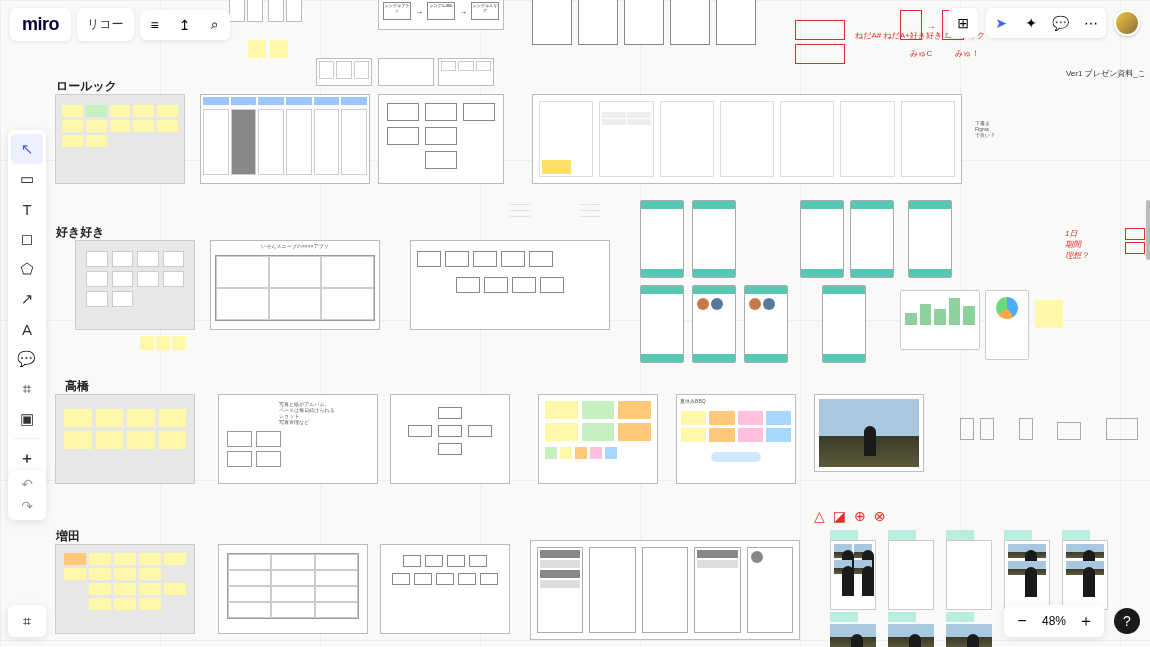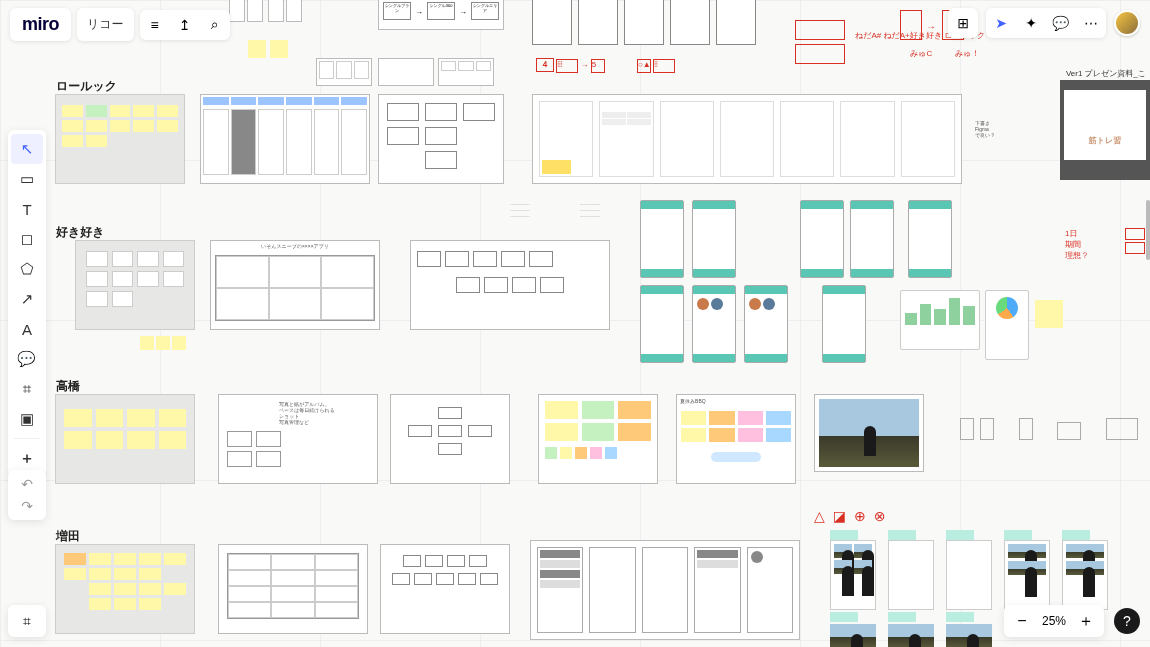--- a/index.html
+++ b/index.html
@@ -114,35 +114,22 @@
 ねだA+好き好き
 ロールック</div>
   <div class="sketch" style="left:900px; top:10px;">
     <div style="border:1.5px solid #d93025; width:22px; height:30px; display:inline-block;"></div>
     <div style="border:1.5px solid #d93025; width:22px; height:30px; display:inline-block; margin-left:18px;"></div>
     <div style="position:absolute; left:26px; top:10px; font-size:10px;">→</div>
   </div>
   <div class="sketch" style="left:910px; top:48px;">みゅC</div>
   <div class="sketch" style="left:955px; top:48px;">みゅ！</div>
 
-  <div class="sketch" style="left:536px; top:58px; width:220px;">
-    <span style="border:1.5px solid #d93025; display:inline-block; width:18px; height:14px; text-align:center; font-weight:bold;">４</span>
-    <span style="display:inline-block; border:1.5px solid #d93025; width:22px; height:14px;">⦙⦙⦙</span>
-    <span>→</span>
-    <span style="border:1.5px solid #d93025; display:inline-block; width:14px; height:14px;">5</span>
-    <span style="margin-left:30px; border:1.5px solid #d93025; display:inline-block; width:14px; height:14px;">○▲</span>
-    <span style="border:1.5px solid #d93025; display:inline-block; width:22px; height:14px;">⦙⦙</span>
-  </div>
 
   <div class="thumb-title" style="right:4px; top:68px;">Ver1 プレゼン資料_こ</div>
-  <div class="mini" style="right:0; top:80px; width:90px; height:100px; background:#555; overflow:hidden;">
-    <div style="background:#fff; margin:10px 4px 4px; height:70px; position:relative;">
-      <div style="position:absolute; bottom:14px; left:0; right:0; text-align:center; font-size:8px; color:#c97; font-weight:bold;">筋トレ習</div>
-    </div>
-  </div>
 
   <div class="section-label" style="left:56px; top:78px;">ロールック</div>
 
   <div class="mini sticky-y" style="left:248px; top:40px; width:18px; height:18px;"></div>
   <div class="mini sticky-y" style="left:270px; top:40px; width:18px; height:18px;"></div>
 
   <div class="frame-gray" style="left:55px; top:94px; width:130px; height:90px;">
     <div style="display:grid; grid-template-columns:repeat(5,1fr); gap:3px; padding:10px 6px;">
       <div class="sticky-y" style="height:12px;"></div>
         <div class="sticky-g" style="height:12px;"></div>
@@ -344,29 +331,29 @@
       <div style="flex:1;background:#8fd19e;height:55%;"></div>
       <div style="flex:1;background:#8fd19e;height:90%;"></div>
       <div style="flex:1;background:#8fd19e;height:65%;"></div>
     </div>
   </div>
   <div class="phone" style="left:985px; top:290px; width:44px; height:70px; border:1px solid #ccc;">
     <div style="width:22px;height:22px;border-radius:50%;margin:6px auto;background:conic-gradient(#4dabf7 0 40%, #ffa94d 40% 65%, #69db7c 65% 100%);"></div>
   </div>
   <div class="mini sticky-y" style="left:1035px; top:300px; width:28px; height:28px;"></div>
 
-  <div class="sketch" style="left:1065px; top:228px; white-space:pre;">1日
+  <div class="sketch" style="left:1065px; top:228px; white-space:pre;font-style:italic;">1日
 期間
 理想？</div>
   <div class="sketch" style="left:1125px; top:228px;">
     <div style="border:1.5px solid #d93025;width:20px;height:12px;"></div>
     <div style="border:1.5px solid #d93025;width:20px;height:12px;margin-top:2px;"></div>
   </div>
 
-  <div class="section-label" style="left:56px; top:378px;">高橋</div>
+  <div class="section-label" style="left:65px; top:378px;">高橋</div>
 
   <div class="frame-gray" style="left:55px; top:394px; width:140px; height:90px;">
     <div style="display:grid; grid-template-columns:repeat(4,1fr); gap:4px; padding:14px 8px;">
       <div class="sticky-y" style="height:18px;"></div>
         <div class="sticky-y" style="height:18px;"></div>
         <div class="sticky-y" style="height:18px;"></div>
         <div class="sticky-y" style="height:18px;"></div>
       <div class="sticky-y" style="height:18px;"></div>
         <div class="sticky-y" style="height:18px;"></div>
         <div class="sticky-y" style="height:18px;"></div>
@@ -615,17 +602,17 @@
 <div class="lt-undo">
   <div class="u">↶</div>
   <div class="u">↷</div>
 </div>
 
 <div class="bl">⌗</div>
 
 <div class="br">
   <div class="zoom">
     <div class="zb">−</div>
-    <div class="zv">25%</div>
+    <div class="zv">48%</div>
     <div class="zb">＋</div>
   </div>
   <div class="help">?</div>
 </div>
 
 </body></html>

